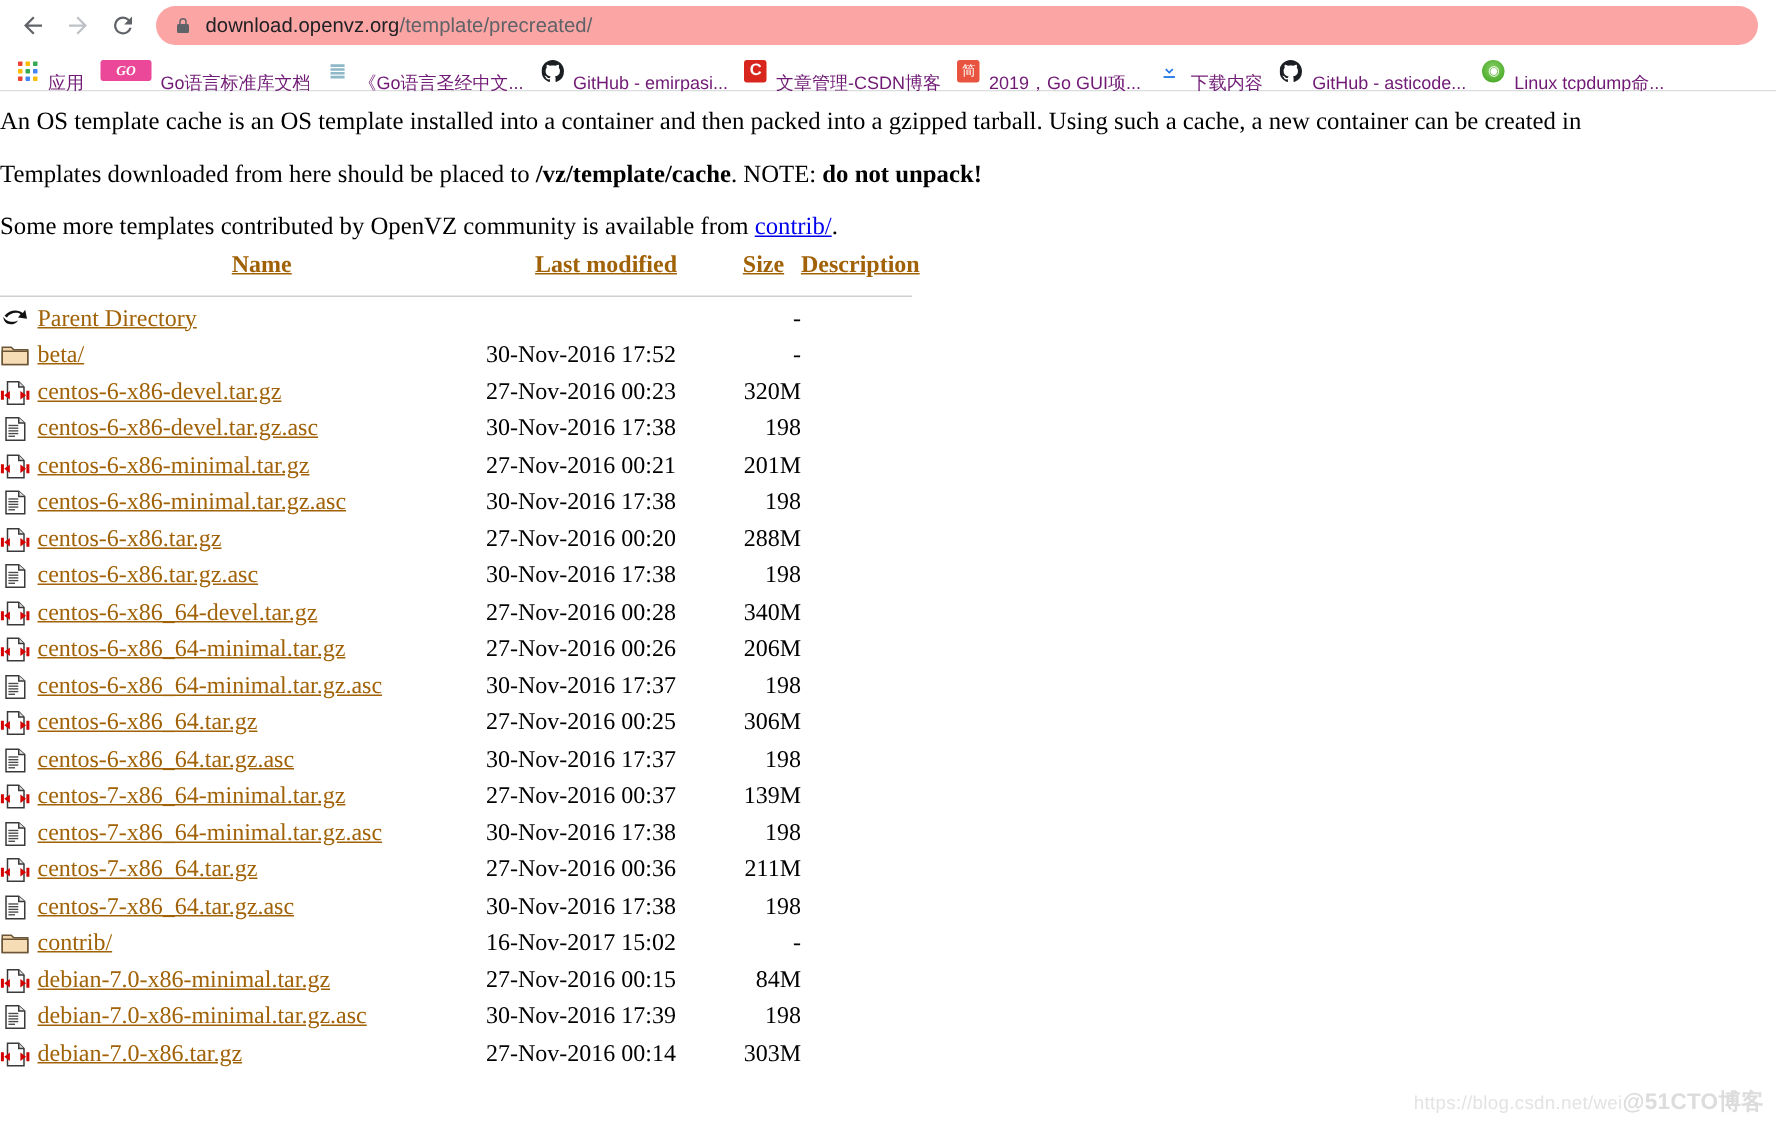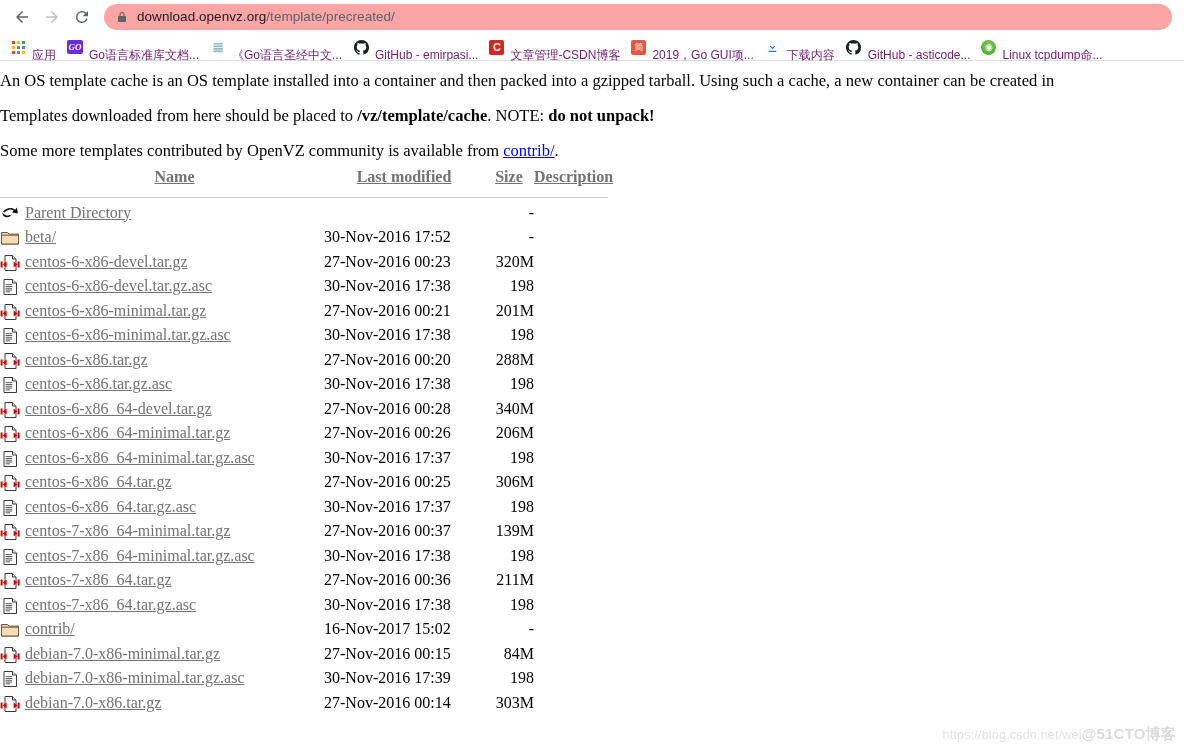--- a/index.html
+++ b/index.html
@@ -95,23 +95,23 @@
   }
   
   .ico-apps {
     display: grid;
     grid-template-columns: repeat(3, 3px);
     grid-template-rows: repeat(3, 3px);
     gap: 2px;
     width: 13px; height: 13px;
   }
   .ico-apps i { display:block; width:3px; height:3px; border-radius:0.5px; }
-  .ico-go { background:#6d28d9; color:#fff; font-weight:bold; font-size:9px;
+  .ico-go { background:#ec4899; color:#fff; font-weight:bold; font-size:9px;
             font-family:"Liberation Serif", serif; font-style:italic;
-            width:16px; height:14px; }
+            width:34px; height:14px; }
   .ico-book { color:#8fb8c8; font-size:14px; font-weight:bold; }
   .ico-github svg { display:block; }
   .ico-csdn { background:#d8251e; color:#fff; font-weight:bold; font-size:11px;
               width:15px; height:15px; }
   .ico-jian { background:#e8543f; color:#fff; font-size:9px;
               width:15px; height:15px; }
   .ico-download { color:#1a73e8; font-size:13px; }
   .ico-linux { width:15px; height:15px; border-radius:50%;
                background:radial-gradient(circle at 50% 40%, #8bd16a 0%, #4fae2e 70%);
                color:#fff; font-size:9px; }
@@ -159,21 +159,21 @@
     white-space: nowrap;
   }
   th.col-icon, td.col-icon { width: 25px; }
   th.col-name, td.col-name { width: 299px; text-align: left; }
   th.col-mod,  td.col-mod  { width: 160px; text-align: left; }
   th.col-size, td.col-size { width: 50px; text-align: right; padding-right: 2px; }
   th.col-desc, td.col-desc { width: 74px; text-align: left; padding-left: 6px; }
   th.col-name, th.col-mod, th.col-size, th.col-desc { text-align: center; }
   th.col-name { text-align: center; }
   th a, td a {
-    color: #737373;
+    color: #a16207;
     text-decoration: underline;
     font-family: "Liberation Serif", serif;
     font-weight: normal;
   }
   th a { font-weight: bold; }
   tr.hr-row td { height: 11px; line-height: 11px; padding: 0; }
   tr.hr-row hr {
     border: none;
     border-top: 1px solid #cfcfcf;
     margin: 4px 0 0 0;

